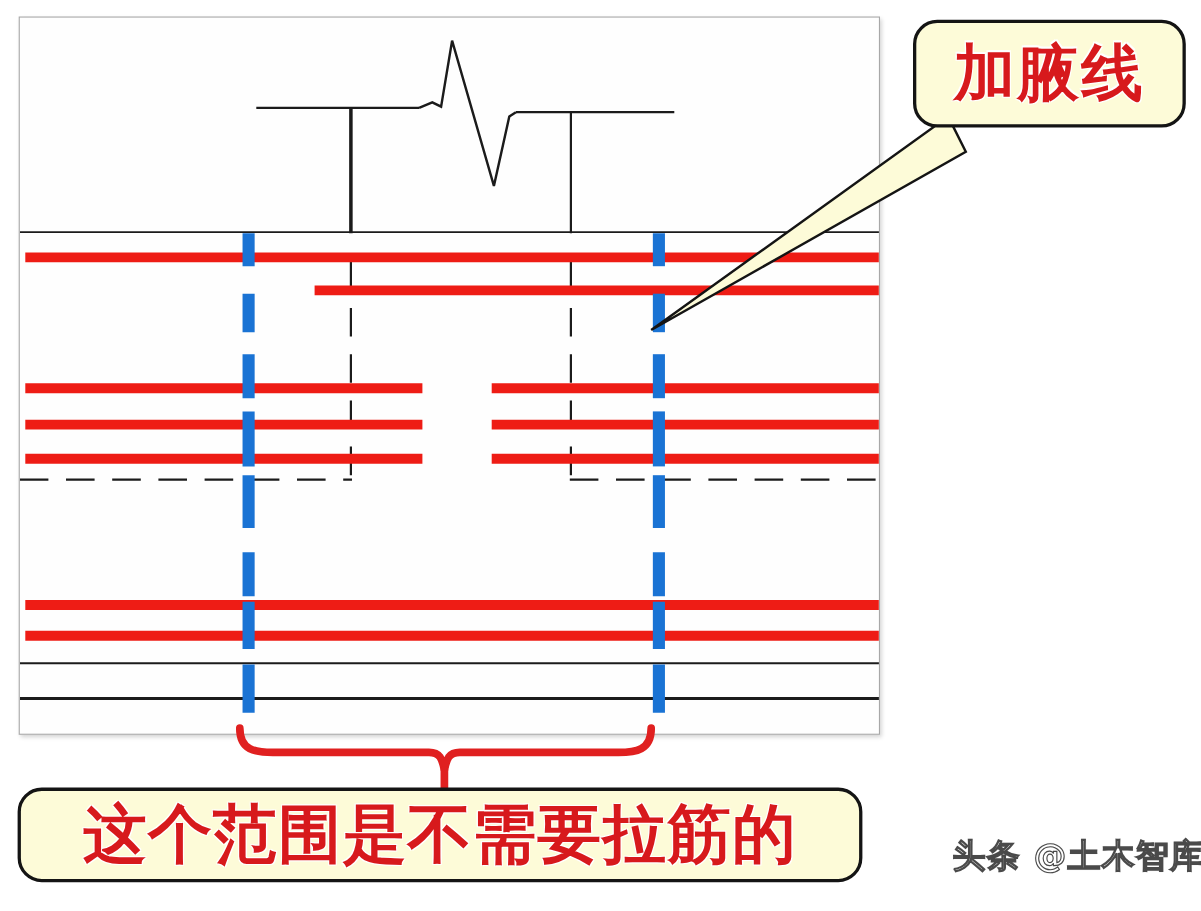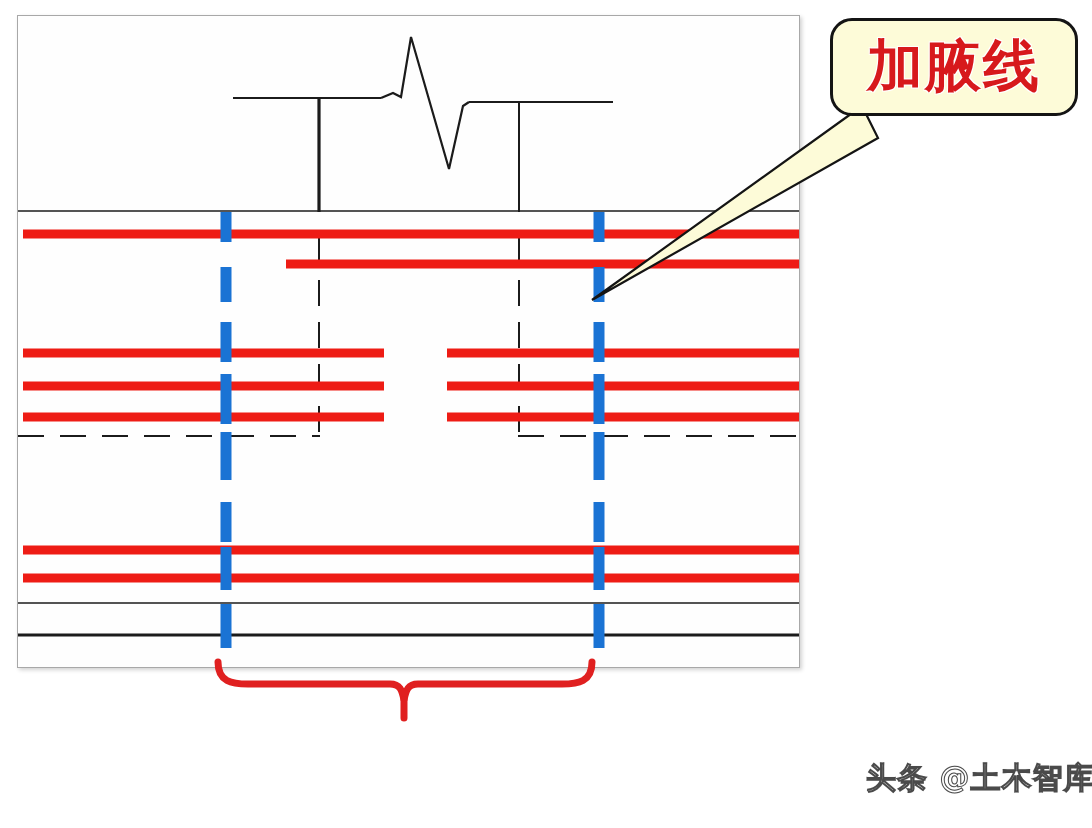--- a/index.html
+++ b/index.html
@@ -185,16 +185,19 @@
              C 406 690, 408 684, 418 684
              L 562 684
              C 578 684, 592 682, 592 662" fill="none" stroke="#e02020" stroke-width="7" stroke-linecap="round"></path>
     <line x1="404" y1="700" x2="404" y2="718" stroke="#e02020" stroke-width="7" stroke-linecap="round"></line>
   </svg>
 
   <div class="callout" id="callout-top">
     <span class="callout-text">加腋线</span>
   </div>
 
+  <div class="callout" id="callout-bottom">
+    <span class="callout-text">这个范围是不需要拉筋的</span>
+  </div>
 
   <div id="watermark">头条 @土木智库</div>
 
 </div>
 
 </body></html>

